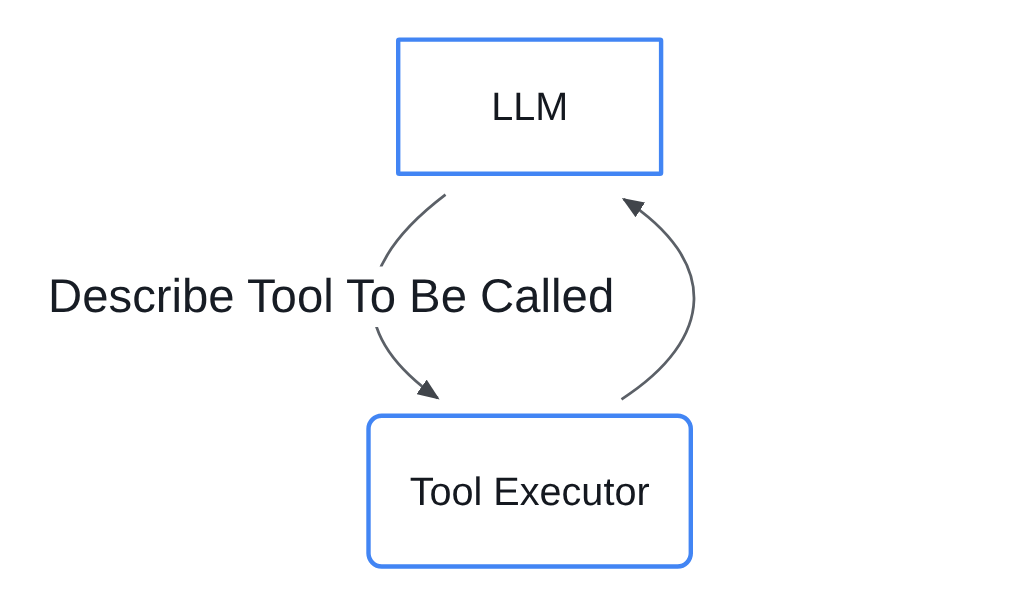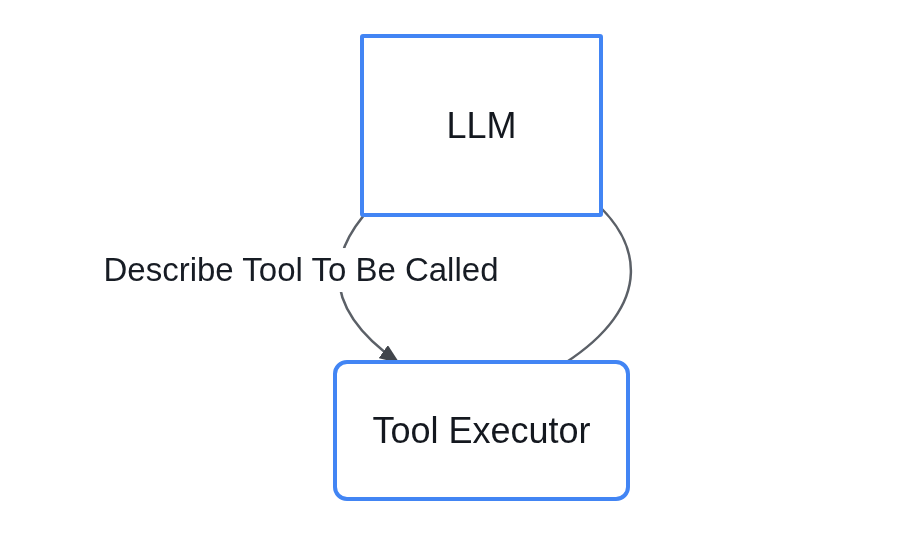--- a/index.html
+++ b/index.html
@@ -39,36 +39,36 @@
     align-items: center;
     justify-content: center;
     color: #14181f;
     font-size: 36px;
     line-height: 1;
   }
   .node-llm {
     left: 360px;
     top: 34px;
     width: 243px;
-    height: 183px;
+    height: 126px;
     border-radius: 3px;
   }
   .node-tool-executor {
     left: 333px;
-    top: 360px;
+    top: 376px;
     width: 297px;
     height: 141px;
     border-radius: 14px;
   }
   .edge-label {
     position: absolute;
     transform: translate(-50%, -50%);
     background: #ffffff;
     color: #171c24;
-    font-size: 33px;
+    font-size: 43px;
     line-height: 1.15;
     padding: 3px 8px;
     white-space: nowrap;
   }
   .edge-label-describe {
     left: 301px;
     top: 270px;
   }
   .edge-label-send {
     left: 673px;

